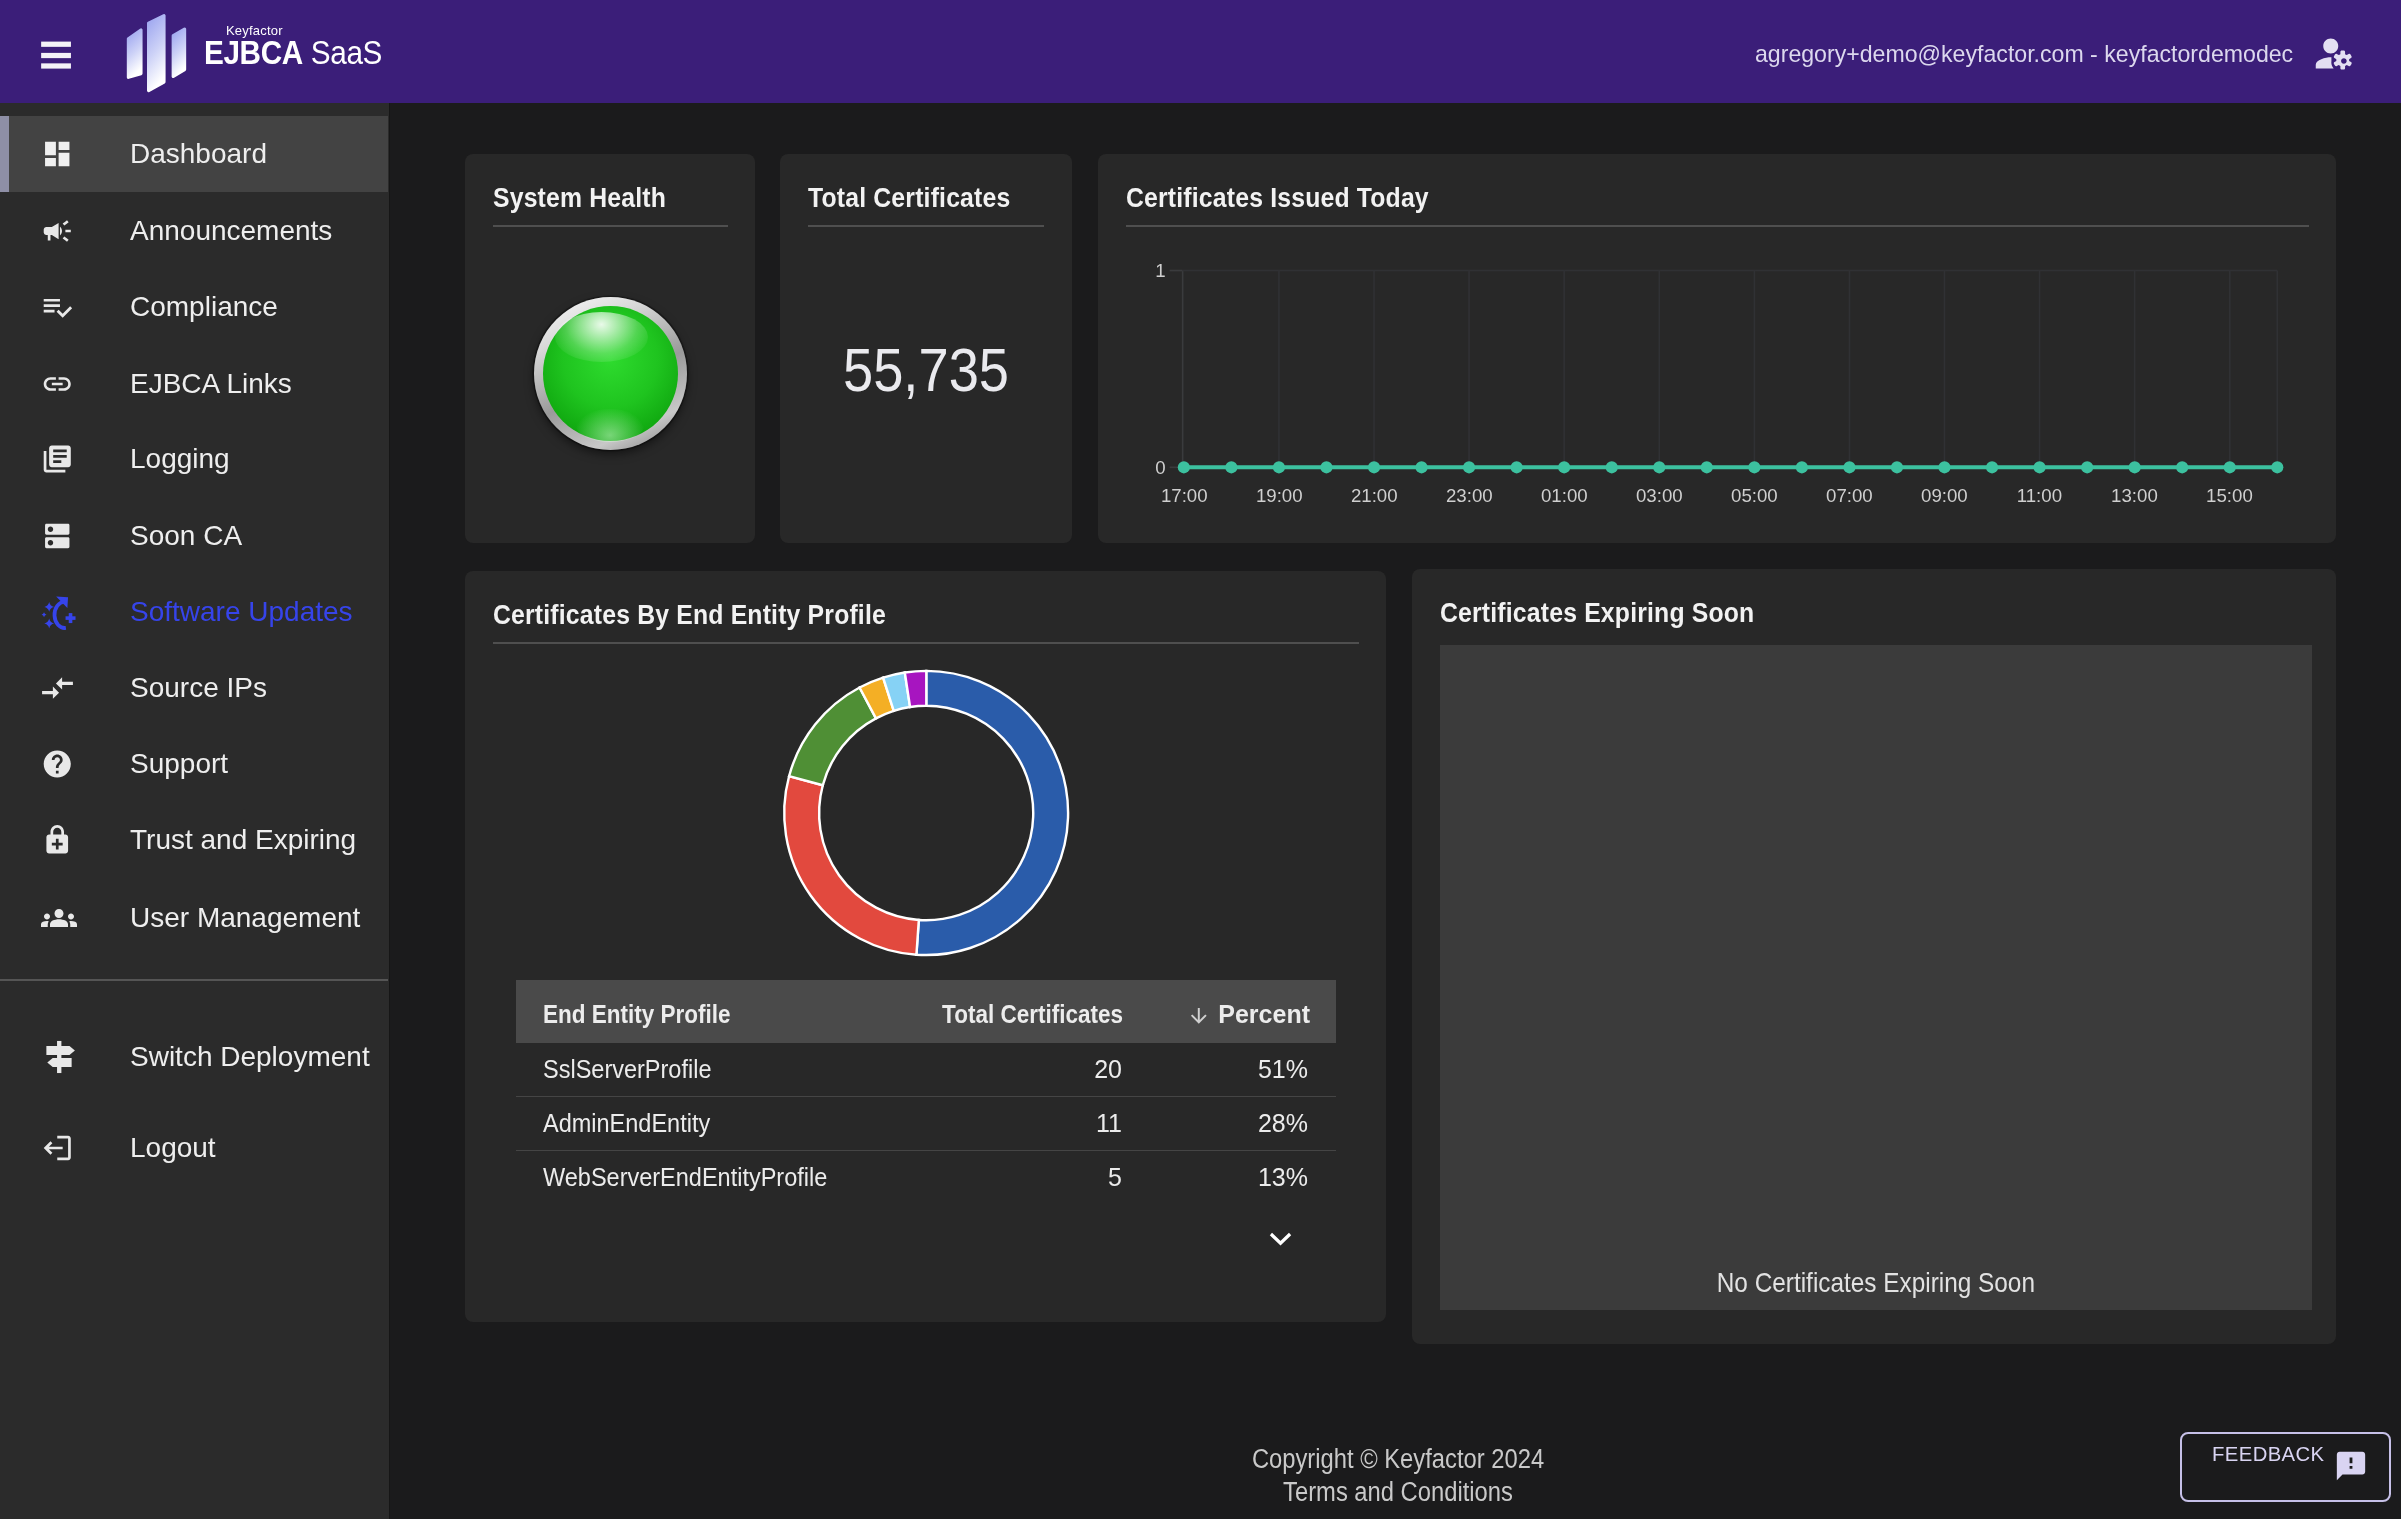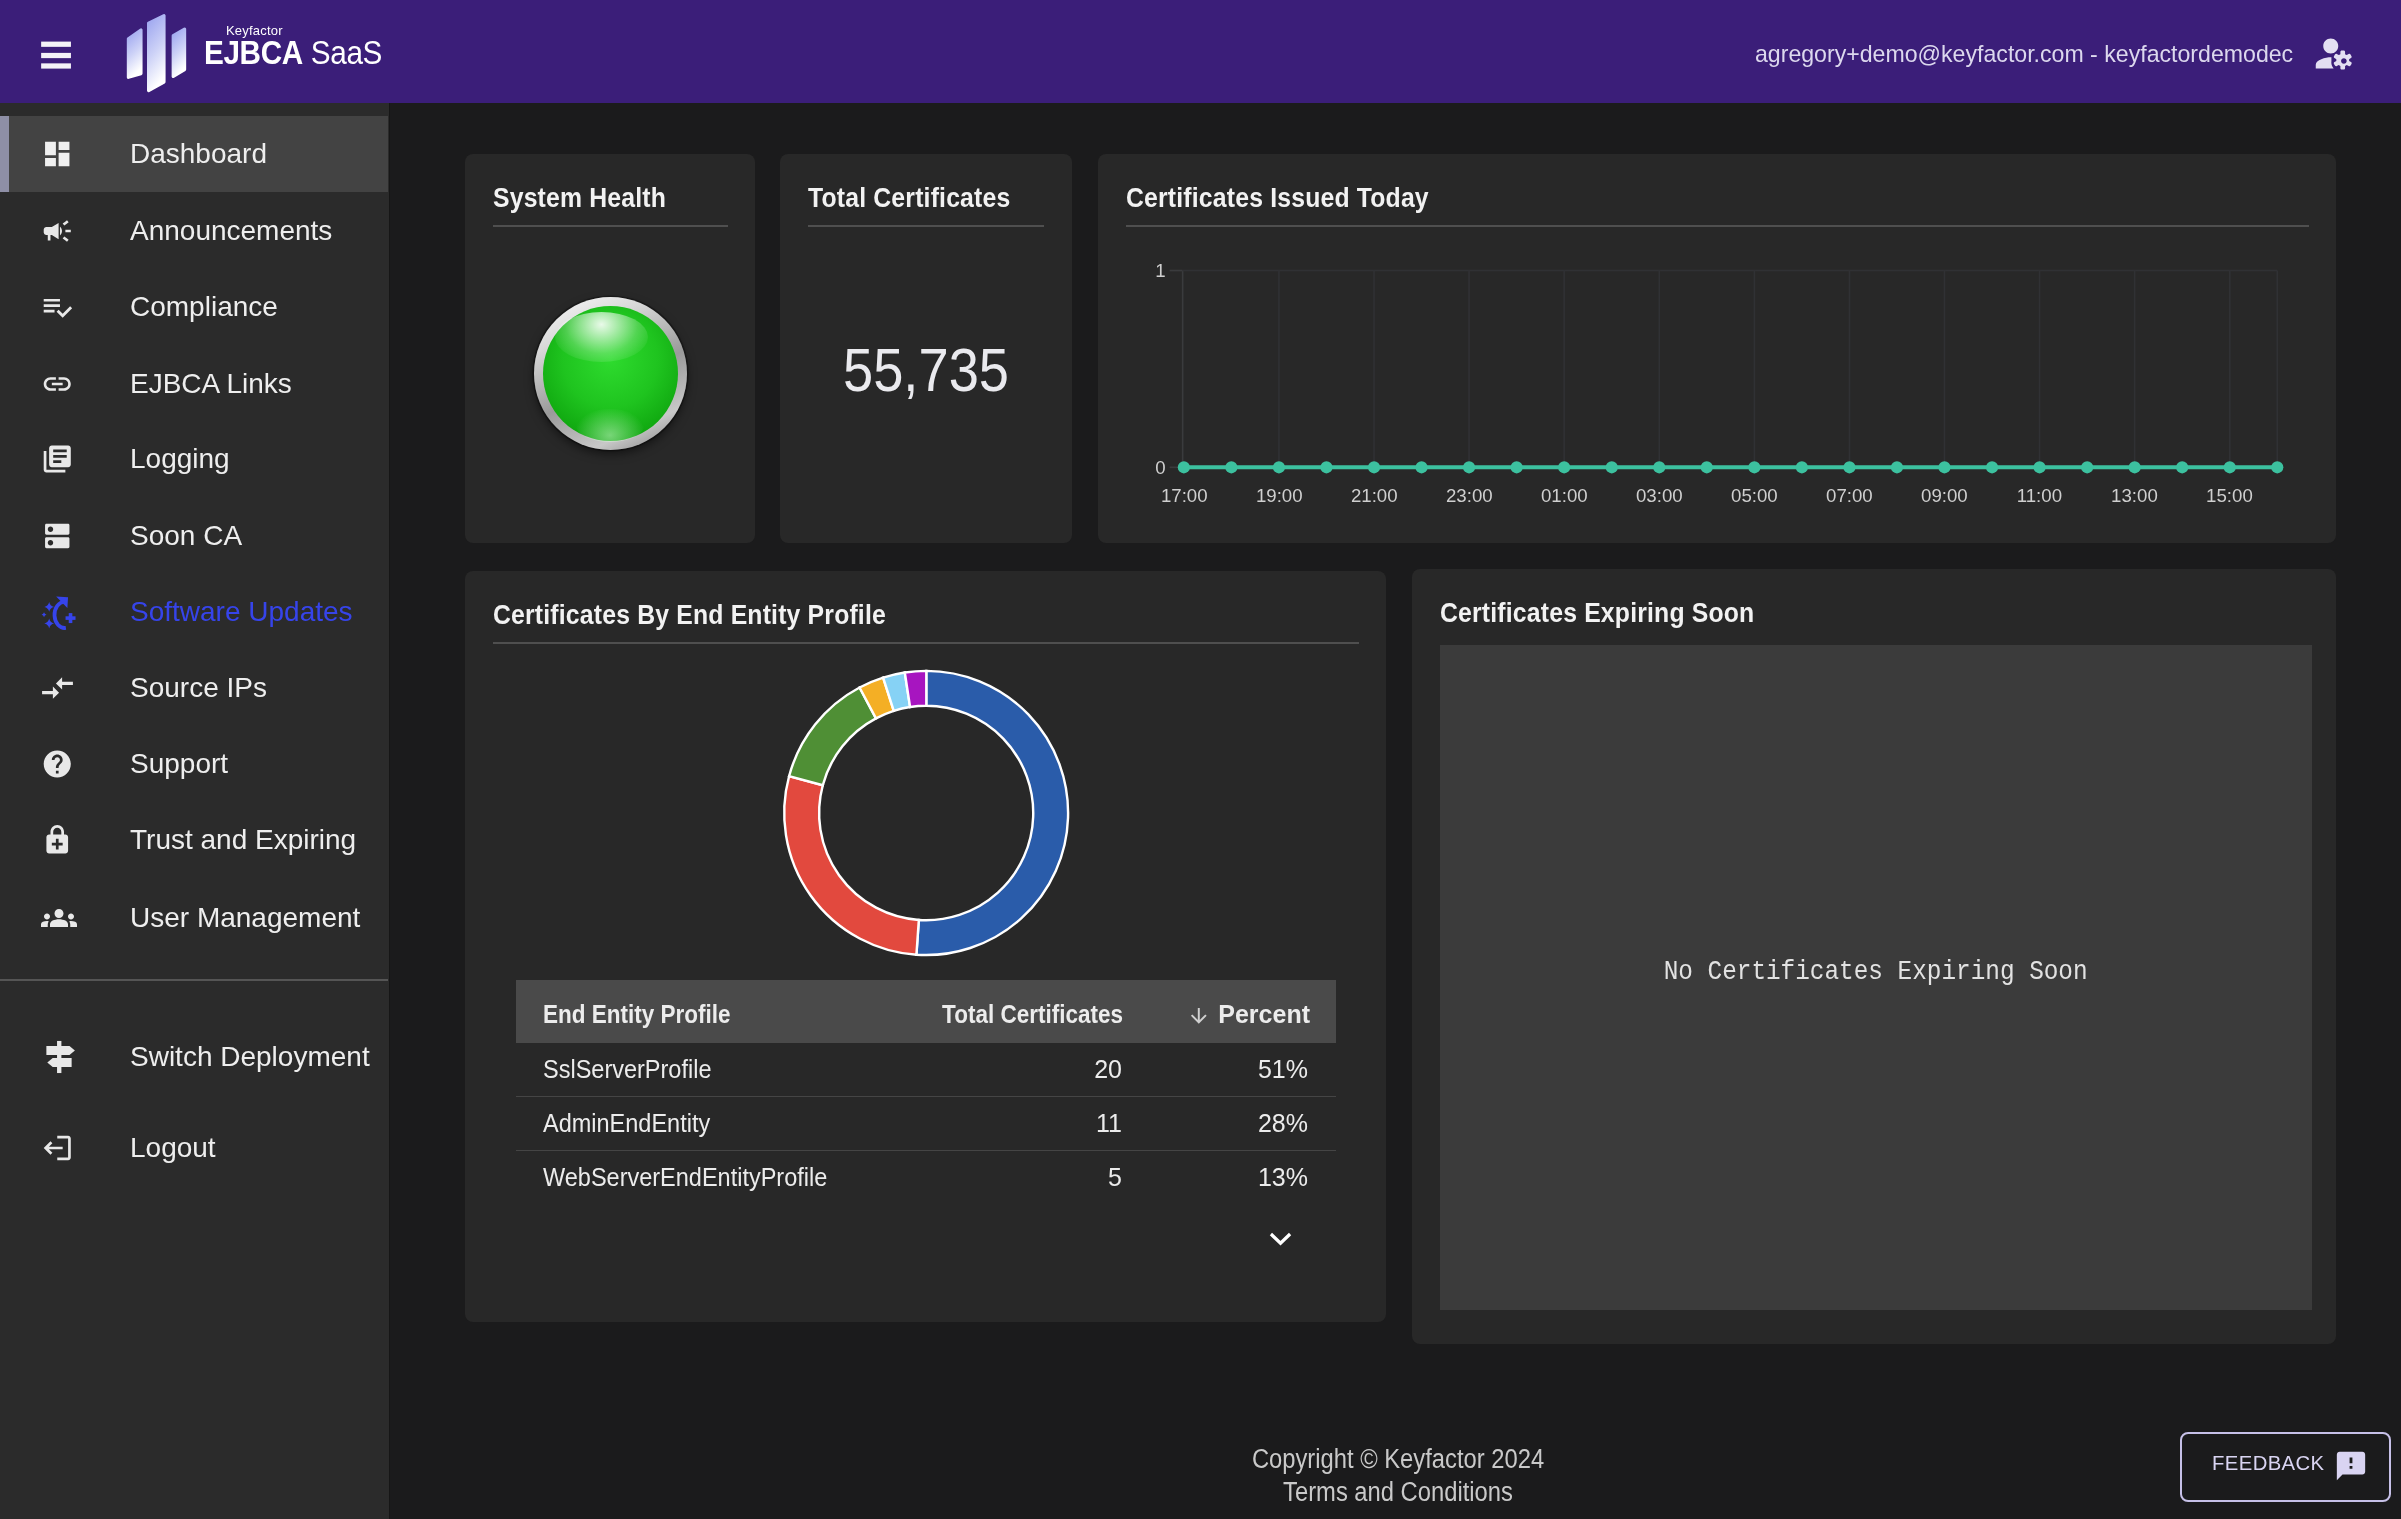--- a/index.html
+++ b/index.html
@@ -276,26 +276,26 @@
             <span class="c3">13%</span>
           </div>
       </div>
       <svg width="23" height="14.6" viewBox="0 0 24 15" style="position:absolute;left:804px;top:661px" fill="none" stroke="#fff" stroke-width="3.4">
           <path d="M2 2 L12 11.5 L22 2"></path>
         </svg>
     </div>
     <div class="card" style="left:1412px;top:569px;width:924px;height:775px">
       <div class="ctitle">Certificates Expiring Soon</div>
       <div style="position:absolute;left:28px;top:76px;width:872px;height:665px;background:#3b3b3b;"></div>
-      <div style="position:absolute;left:28px;top:76px;width:872px;height:665px;display:flex;align-items:center;justify-content:center;color:#e2e2e2;font-size:28px;padding-bottom:11.4px;font-family:Liberation Mono, monospace;">
+      <div style="position:absolute;left:28px;top:76px;width:872px;height:665px;display:flex;align-items:flex-end;justify-content:center;color:#e2e2e2;font-size:28px;padding-bottom:11.4px;">
           <span style="transform:scaleX(0.87);display:inline-block">No Certificates Expiring Soon</span>
         </div>
     </div>
     <div id="footer" style="left:1142px;top:1443px;width:512px">Copyright © Keyfactor 2024<br>Terms and Conditions</div>
     <div id="feedback">
-      <span style="position:absolute;left:30px;top:18px">FEEDBACK</span>
+      <span style="position:absolute;left:30px;top:9px">FEEDBACK</span>
       <svg width="34" height="34" viewBox="0 0 24 24" fill="#d9d4f2" style="position:absolute;right:21px;top:14.6px">
           <path d="M20 2H4c-1.1 0-2 .9-2 2v18l4-4h14c1.1 0 2-.9 2-2V4c0-1.1-.9-2-2-2zm-7 12h-2v-2h2v2zm0-4h-2V6h2v4z"></path>
         </svg>
     </div>
   </div>
 </div>
 
 
 </body></html>

